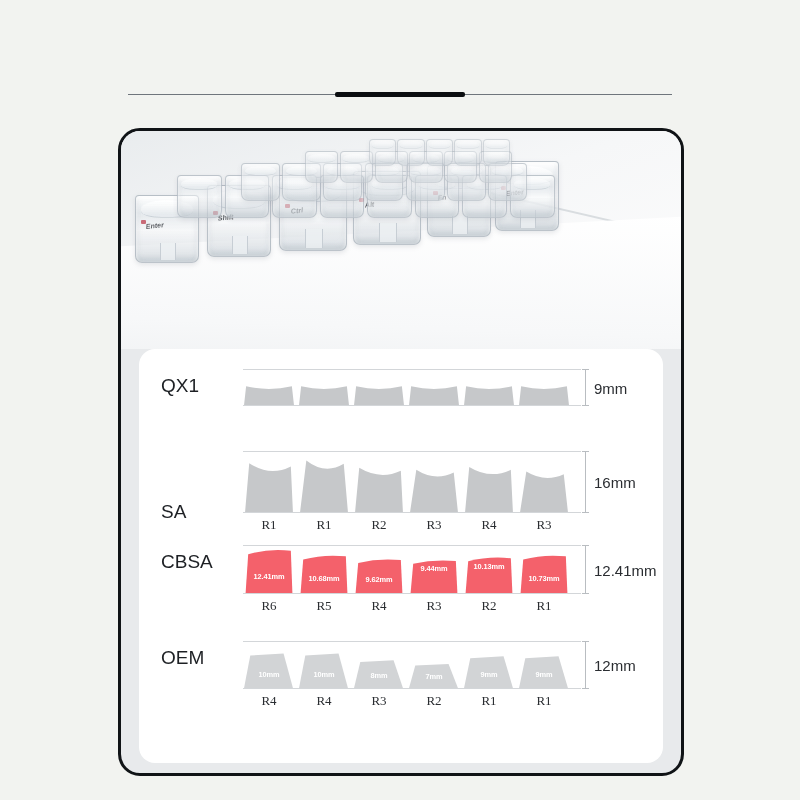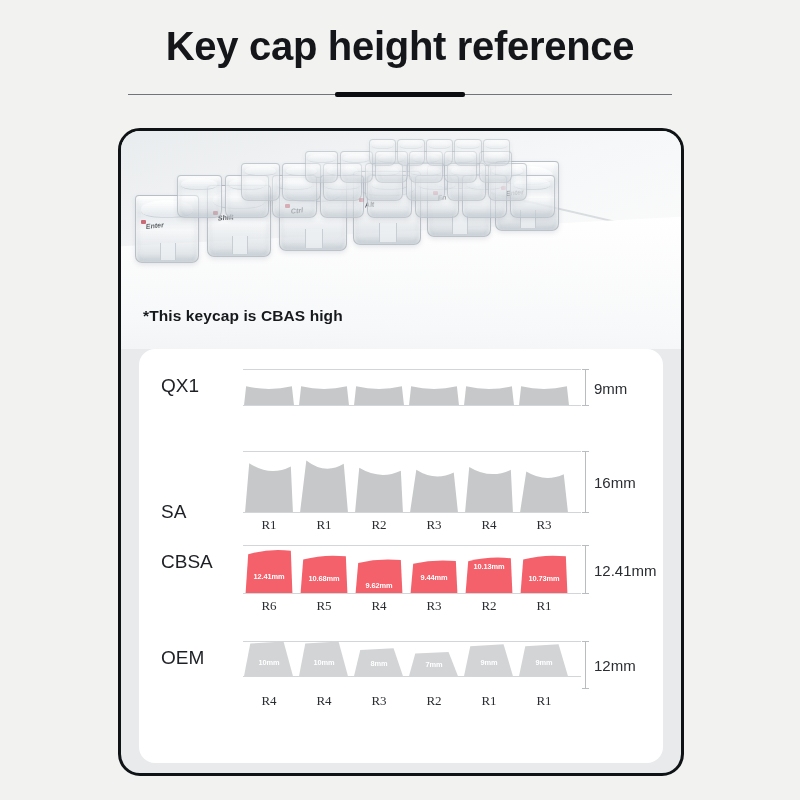--- a/index.html
+++ b/index.html
@@ -272,21 +272,20 @@
     color: #2a2d31;
     white-space: nowrap;
     font-family: "Liberation Sans", sans-serif;
   }
 </style>
 </head>
 <body>
 
 <div class="page">
 
-  <div class="title">Key cap height reference</div>
 
   <div class="divider">
     <div class="thin"></div>
     <div class="thick"></div>
   </div>
 
   <div class="panel">
 
     <div class="photo">
       <div class="deskedge"></div>
@@ -402,21 +401,20 @@
           </div>
           <div class="kc" style="left: 333.26px; top: 8px; width: 25.48px; height: 24.5px; opacity: 0.58;">
             <div class="top"></div>
           </div>
           <div class="kc" style="left: 361.68px; top: 8px; width: 25.48px; height: 24.5px; opacity: 0.58;">
             <div class="top"></div>
           </div>
         </div>
     </div>
 
-    <div class="caption">*This keycap is CBAS high</div>
 
     <div class="card">
       <div id="chart-rows">
           <div class="row" style="top: 20px; padding-left: 28px;">
             <div class="row-label" style="top: 6px;">QX1</div>
             <div class="frame" style="top: 0px; height: 37px;">
               <div class="caps">
                 <div class="cap" style="left: 0px; width: 52px; height: 24px;">
                   <svg viewBox="0 0 100 100" preserveAspectRatio="none">
                     <path d="M2,100 L6,22 Q50,44 94,22 L98,100 Z" fill="#c6c8ca"></path>
@@ -520,27 +518,27 @@
                 <div class="cap" style="left: 55px; width: 52px; height: 39px; text-decoration: underline;">
                   <svg viewBox="0 0 100 100" preserveAspectRatio="none">
                     <path d="M5,100 L10,14 Q50,0 92,6 L95,100 Z" fill="#f4616b"></path>
                   </svg>
                   <div class="vlabel" style="bottom: 10px;">10.68mm</div>
                 </div>
                 <div class="cap" style="left: 110px; width: 52px; height: 35px;">
                   <svg viewBox="0 0 100 100" preserveAspectRatio="none">
                     <path d="M5,100 L10,14 Q50,0 92,6 L95,100 Z" fill="#f4616b"></path>
                   </svg>
-                  <div class="vlabel" style="bottom: 3px;">9.62mm</div>
+                  <div class="vlabel" style="bottom: 9px;">9.62mm</div>
                 </div>
                 <div class="cap" style="left: 165px; width: 52px; height: 34px;">
                   <svg viewBox="0 0 100 100" preserveAspectRatio="none">
                     <path d="M5,100 L10,14 Q50,0 92,6 L95,100 Z" fill="#f4616b"></path>
                   </svg>
-                  <div class="vlabel" style="bottom: 11px;">9.44mm</div>
+                  <div class="vlabel" style="bottom: 20px;">9.44mm</div>
                 </div>
                 <div class="cap" style="left: 220px; width: 52px; height: 37px;">
                   <svg viewBox="0 0 100 100" preserveAspectRatio="none">
                     <path d="M5,100 L10,14 Q50,0 92,6 L95,100 Z" fill="#f4616b"></path>
                   </svg>
                   <div class="vlabel" style="bottom: 22px;">10.13mm</div>
                 </div>
                 <div class="cap" style="left: 275px; width: 52px; height: 39px;">
                   <svg viewBox="0 0 100 100" preserveAspectRatio="none">
                     <path d="M5,100 L10,14 Q50,0 92,6 L95,100 Z" fill="#f4616b"></path>
@@ -559,21 +557,21 @@
             </div>
             <div class="dim" style="top: 0px; height: 49px;">
               <div class="bar"></div>
               <div class="tickT"></div>
               <div class="tickB"></div>
               <div class="dtext">12.41mm</div>
             </div>
           </div>
           <div class="row" style="top: 292px;">
             <div class="row-label" style="top: 6px;">OEM</div>
-            <div class="frame" style="top: 0px; height: 36px;">
+            <div class="frame" style="top: 0px; height: 48px;">
               <div class="caps">
                 <div class="cap" style="left: 0px; width: 52px; height: 36px;">
                   <svg viewBox="0 0 100 100" preserveAspectRatio="none">
                     <path d="M2,100 L14,10 L78,4 L96,100 Z" fill="#d2d4d6"></path>
                   </svg>
                   <div class="vlabel" style="bottom: 9px;">10mm</div>
                 </div>
                 <div class="cap" style="left: 55px; width: 52px; height: 36px;">
                   <svg viewBox="0 0 100 100" preserveAspectRatio="none">
                     <path d="M2,100 L14,10 L78,4 L96,100 Z" fill="#d2d4d6"></path>

